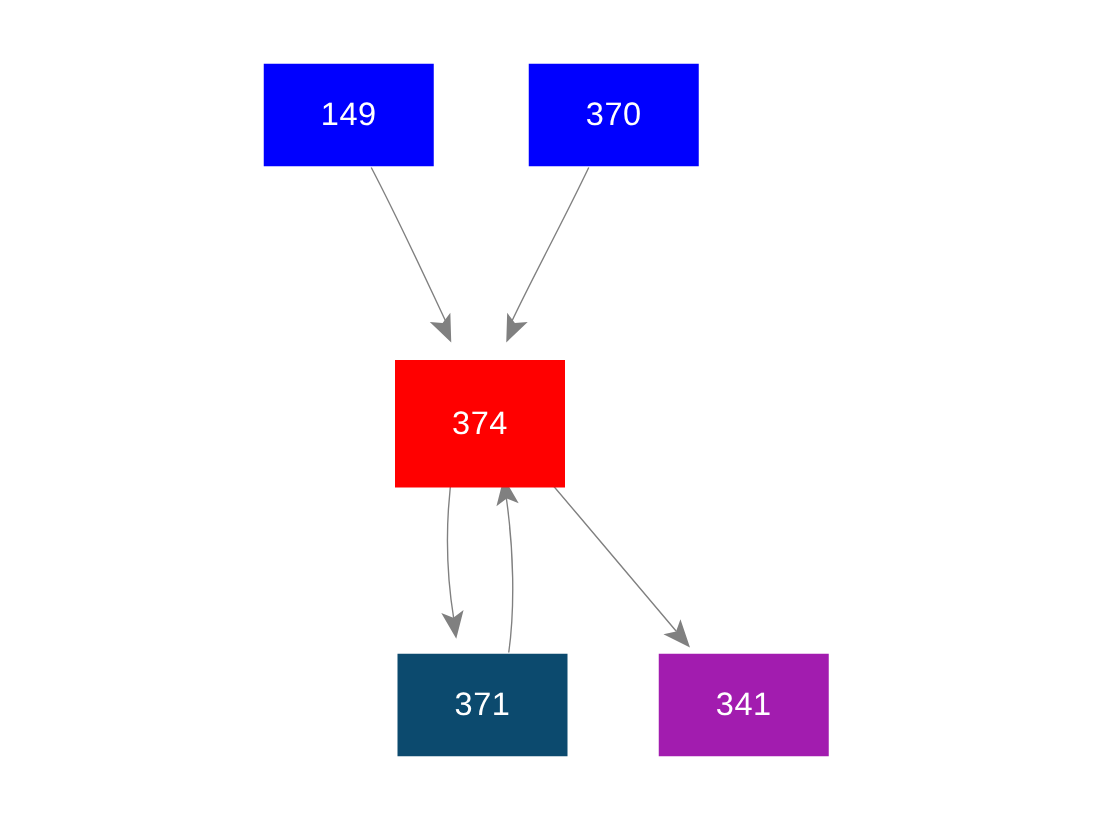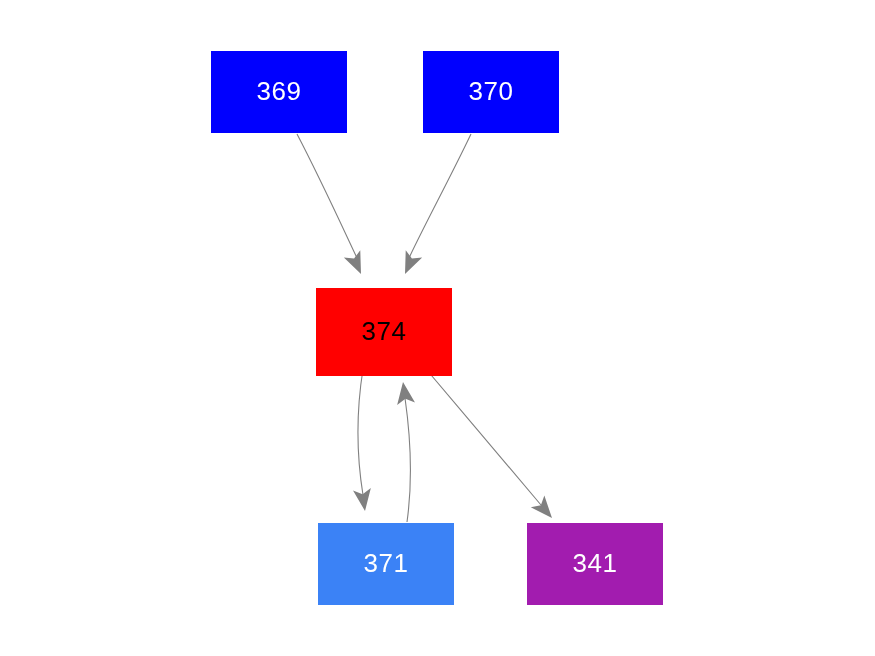--- a/index.html
+++ b/index.html
@@ -56,29 +56,29 @@
       <path d="M363,369 C356,413 357,458 363,495" fill="none" stroke="#808080" stroke-width="1.1"></path>
       <path d="M0,0 L-22,-9 L-17,0 L-22,9 Z" fill="#808080" transform="translate(365,511) rotate(82)"></path>
       <path d="M407,522 C412,486 411,440 405,398" fill="none" stroke="#808080" stroke-width="1.1"></path>
       <path d="M0,0 L-22,-9 L-17,0 L-22,9 Z" fill="#808080" transform="translate(403,382) rotate(-98)"></path>
       <path d="M426,369 C465,415 510,468 541,505" fill="none" stroke="#808080" stroke-width="1.1"></path>
       <path d="M0,0 L-22,-9 L-17,0 L-22,9 Z" fill="#808080" transform="translate(552,518) rotate(49)"></path>
     </svg>
 
   <div class="nodes">
     <div class="node" style="left: 211px; top: 51px; width: 136px; height: 82px; background: rgb(0, 0, 255); color: rgb(255, 255, 255);">
-      <span class="node-label">369</span>
+      <span class="node-label">149</span>
     </div>
     <div class="node" style="left: 423px; top: 51px; width: 136px; height: 82px; background: rgb(0, 0, 255); color: rgb(255, 255, 255);">
       <span class="node-label">370</span>
     </div>
-    <div class="node" style="left: 316px; top: 288px; width: 136px; height: 88px; background: rgb(255, 0, 0); color: #000000;">
+    <div class="node" style="left: 316px; top: 288px; width: 136px; height: 102px; background: rgb(255, 0, 0); color: #ffffff;">
       <span class="node-label">374</span>
     </div>
-    <div class="node" style="left: 318px; top: 523px; width: 136px; height: 82px; background: #3b82f6; color: rgb(255, 255, 255);">
+    <div class="node" style="left: 318px; top: 523px; width: 136px; height: 82px; background: #0c4a6e; color: rgb(255, 255, 255);">
       <span class="node-label">371</span>
     </div>
     <div class="node" style="left: 527px; top: 523px; width: 136px; height: 82px; background: #a21caf; color: rgb(255, 255, 255);">
       <span class="node-label">341</span>
     </div>
   </div>
 
 </div>
 
 </body></html>

